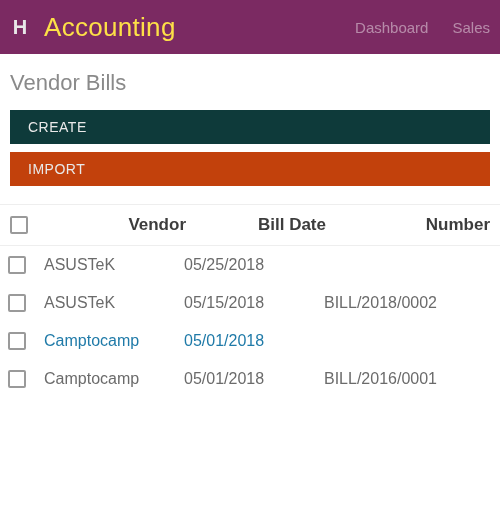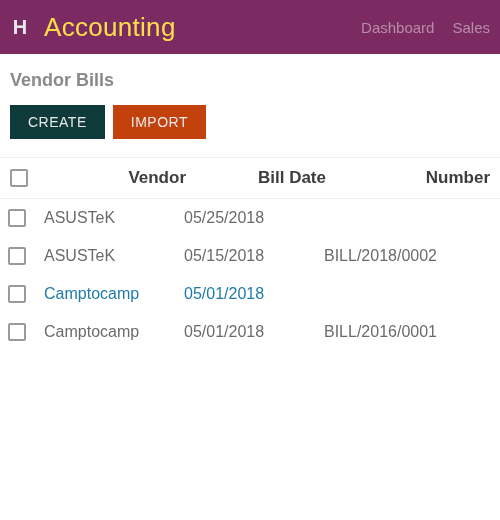--- a/index.html
+++ b/index.html
@@ -14,27 +14,27 @@
   .brand-icon {
     width: 28px; height: 28px;
     display: flex; align-items: center; justify-content: center;
     font-weight: 700; font-size: 20px; color: #e8e8e8;
     margin-right: 10px;
   }
   .app-title {
     font-size: 26px; font-weight: 400; color: #fde047;
     letter-spacing: 0.3px;
   }
-  .top-nav { margin-left: auto; display: flex; gap: 18px; padding-right: 2px; }
+  .top-nav { margin-left: auto; display: flex; gap: 24px; padding-right: 2px; }
   .top-nav span { font-size: 15px; color: rgba(255,255,255,0.45); cursor: pointer; }
   .page-title {
-    font-size: 18px; color: #8a8a8a; font-weight: 700;
+    font-size: 22px; color: #8a8a8a; font-weight: 400;
     padding: 16px 10px 14px 10px;
   }
-  .actions { display: flex; gap: 8px; padding: 0 10px 18px 10px; }
+  .actions { display: flex; gap: 8px; padding: 0 10px 18px 10px; flex-direction: column; }
   .btn {
     height: 34px; padding: 0 18px; display: inline-flex; align-items: center;
     font-size: 14px; letter-spacing: 0.5px; cursor: pointer; border: none;
     color: #e9e9e9;
   }
   .btn-create { background: #0e3a3a; }
   .btn-import { background: #c2410c; }
   .table { width: 100%; }
   .row {
     display: grid;

